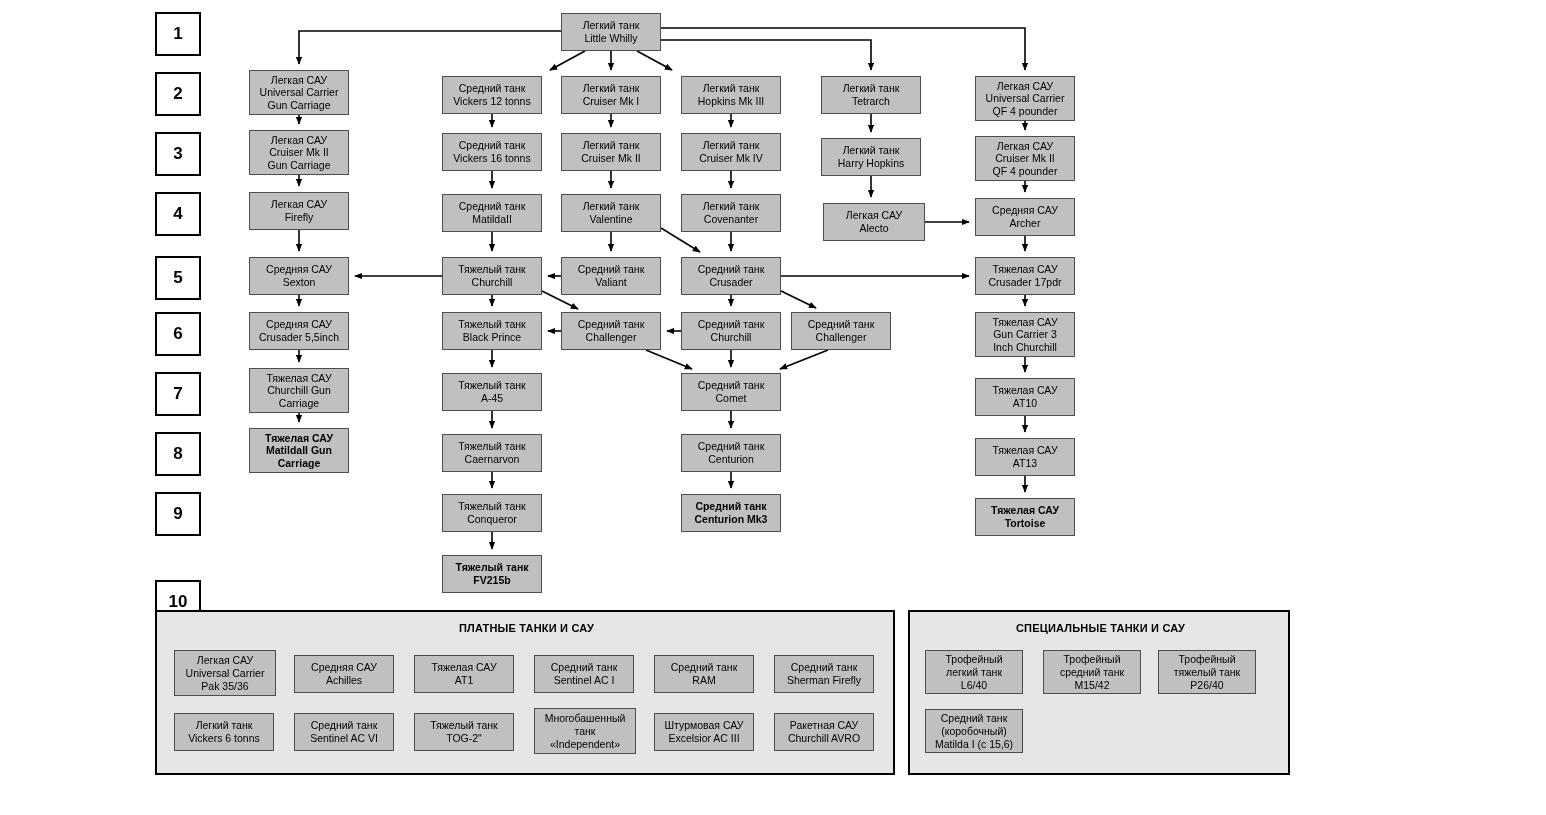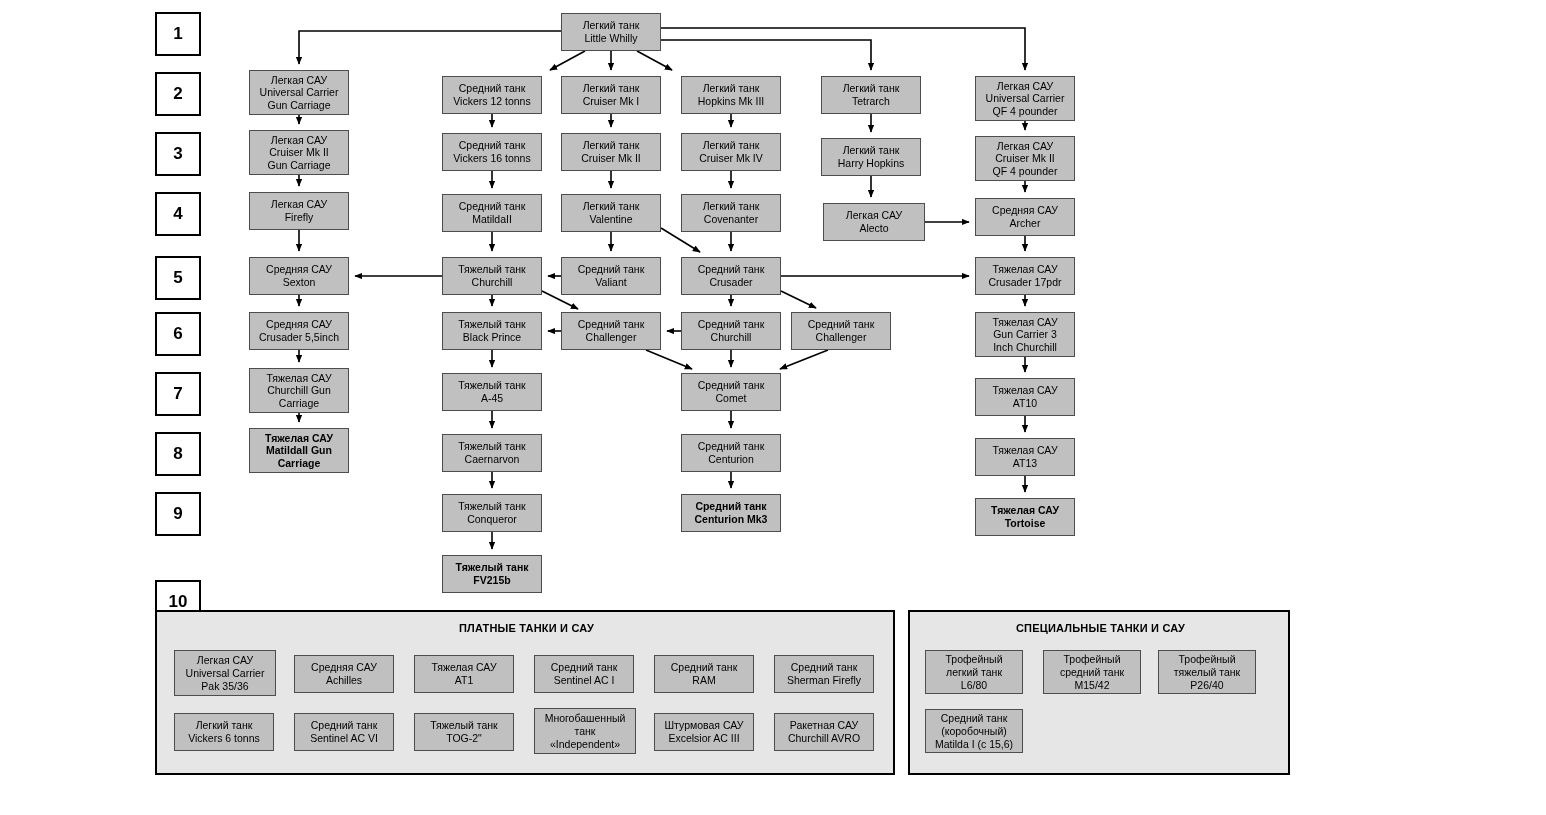--- a/index.html
+++ b/index.html
@@ -372,21 +372,21 @@
       </div>
     </div>
 
   <div class="panel" id="special-panel" style="left: 908px; top: 610px; width: 382px; height: 165px;">
     <div class="panel-title">СПЕЦИАЛЬНЫЕ ТАНКИ И САУ</div>
   </div>
   <div id="special-nodes">
       <div class="pnode" style="left: 925px; top: 650px; width: 98px; height: 44px;">
         <span>Трофейный</span>
         <span>легкий танк</span>
-        <span>L6/80</span>
+        <span>L6/40</span>
       </div>
       <div class="pnode" style="left: 1043px; top: 650px; width: 98px; height: 44px;">
         <span>Трофейный</span>
         <span>средний танк</span>
         <span>M15/42</span>
       </div>
       <div class="pnode" style="left: 1158px; top: 650px; width: 98px; height: 44px;">
         <span>Трофейный</span>
         <span>тяжелый танк</span>
         <span>P26/40</span>

